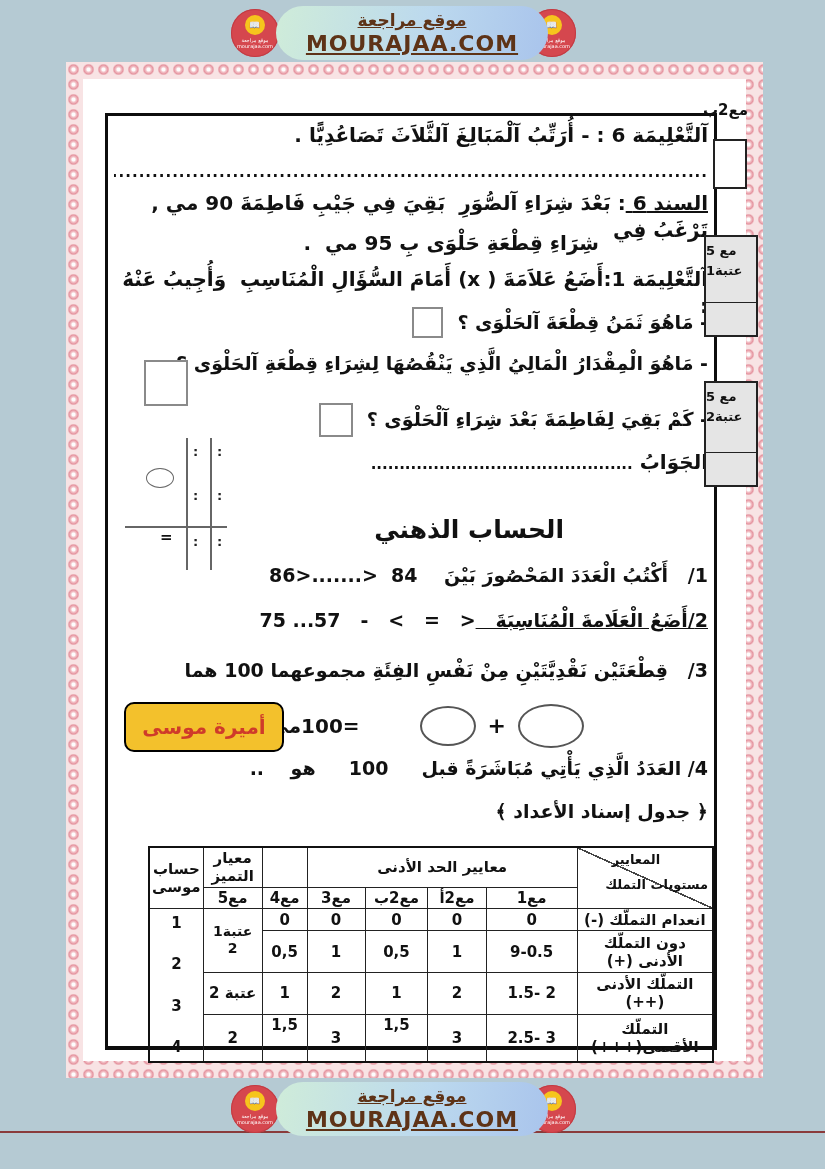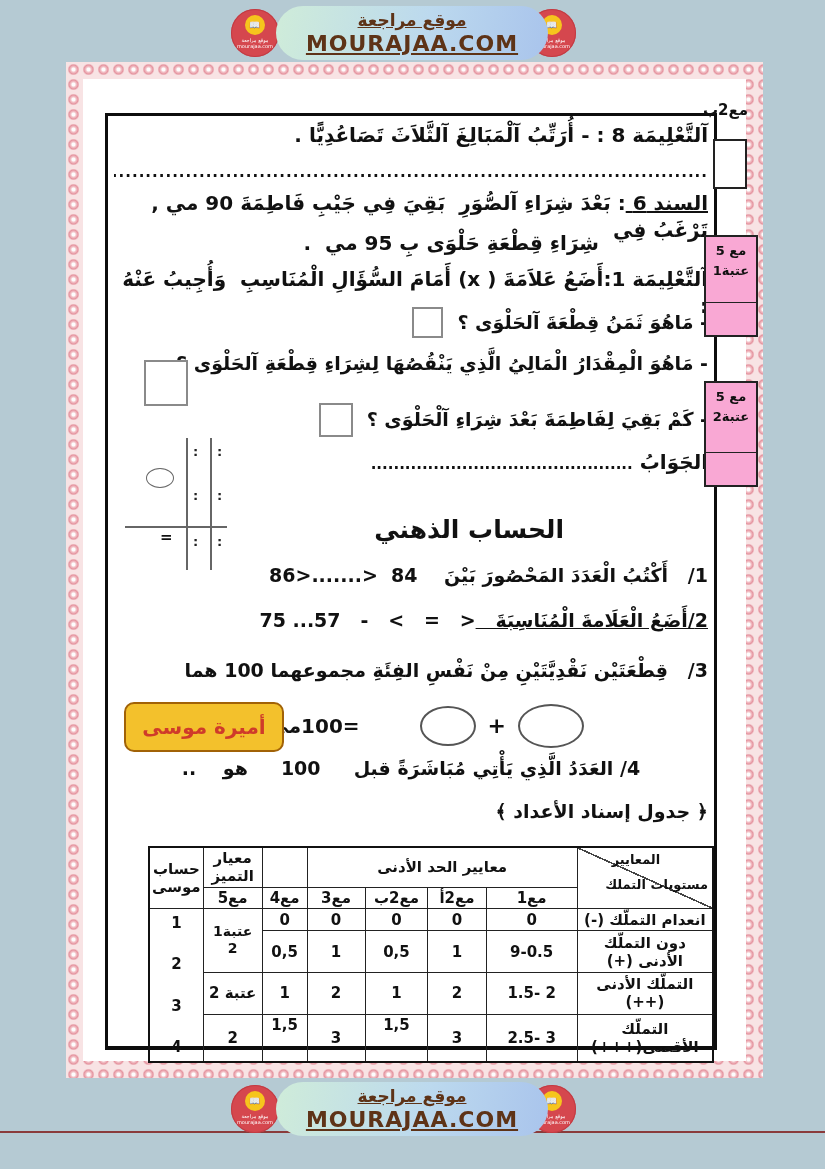--- a/index.html
+++ b/index.html
@@ -41,21 +41,21 @@
   .calc{position:absolute;left:8px;top:322px;width:210px;height:132px;direction:ltr;}
   .calc .vl{position:absolute;top:0;width:1.5px;height:132px;background:#666;}
   .calc .hl{position:absolute;left:9px;top:88px;width:102px;height:1.5px;background:#666;}
   .calc .dd{position:absolute;font-size:13px;color:#222;}
   .calc .circ{position:absolute;left:30px;top:30px;width:26px;height:18px;border:1.5px solid #666;border-radius:50%;}
   .calc .eq{position:absolute;left:44px;top:90px;font-size:15px;}
 
   
   .oval{display:inline-block;border:2px solid #555;border-radius:50%;background:#fff;}
   .sticker{position:absolute;left:16px;top:586px;width:156px;height:46px;background:#f3c12c;
-    border:2px solid #a16207;border-radius:10px;color:#cf3b2a;font-size:20px;font-weight:bold;
+    border:2px solid #000000;border-radius:10px;color:#cf3b2a;font-size:20px;font-weight:bold;
     display:flex;align-items:center;justify-content:center;}
 
   
   table.score{position:absolute;left:40px;top:730px;border-collapse:collapse;direction:rtl;
     font-weight:bold;color:#111;table-layout:fixed;}
   table.score td{border:1.5px solid #222;text-align:center;font-size:15px;padding:1px 2px;}
   table.score{border:2px solid #111;}
   td.corner{position:relative;height:58px;}
   .diag{position:absolute;inset:0;
     background:linear-gradient(to left bottom,transparent calc(50% - 0.8px),#444 calc(50% - 0.8px),#444 calc(50% + 0.8px),transparent calc(50% + 0.8px));}
@@ -63,22 +63,22 @@
   .corner .cb{position:absolute;bottom:16px;right:4px;font-size:13px;}
   td.lbl{text-align:right;font-size:13.5px;padding-right:5px;}
   td.h{font-size:14px;}
   td.mental{vertical-align:top;}
   .mcol{display:flex;flex-direction:column;justify-content:space-between;height:142px;padding:4px 0;font-size:15px;}
   .excell{line-height:1.25;font-size:14px;}
 
   
   .mnote{position:absolute;font-weight:bold;color:#111;}
   .mbox{position:absolute;border:2px solid #222;background:#fff;}
-  .mgrid{position:absolute;border:2px solid #222;background:#f9a8d4;display:flex;flex-direction:column;
-    font-weight:bold;color:#111;text-align:center;}
+  .mgrid{position:absolute;border:2px solid #222;background:#e5e5e5;display:flex;flex-direction:column;
+    font-weight:bold;color:#111;}
   .mgrid .top{flex:1;font-size:13px;line-height:1.5;padding-top:4px;border-bottom:1.5px solid #222;}
   .mgrid .bot{height:32px;}
 </style>
 </head>
 <body>
 
 <div class="page">
 
   <div class="logo" style="left:231px;top:9px;">
     <div class="yc">📖</div>
@@ -93,21 +93,21 @@
   <div class="badge" style="top:6px;">
     <div class="ar">موقع مراجعة</div>
     <div class="en">MOURAJAA.COM</div>
   </div>
 
   <div class="frame">
     <div class="frame-inner">
 
       <div class="paper">
 
-        <div class="t" style="top:6px;font-size:20px;">آلتَّعْلِيمَة 8 : - أُرَتِّبُ آلْمَبَالِغَ آلثَّلاَثَ تَصَاعُدِيًّا .</div>
+        <div class="t" style="top:6px;font-size:20px;">آلتَّعْلِيمَة 6 : - أُرَتِّبُ آلْمَبَالِغَ آلثَّلاَثَ تَصَاعُدِيًّا .</div>
 
         <div class="t dots" style="top:46px;">..............................................................................................................</div>
 
         <div class="t" style="top:74px;font-size:20px;"><span class="underl">السند 6 </span><span>: بَعْدَ شِرَاءِ آلصُّوَرِ  بَقِيَ فِي جَيْبِ فَاطِمَةَ 90 مي , تَرْغَبُ فِي</span></div>
         <div class="t" style="top:114px;right:115px;font-size:20px;">شِرَاءِ قِطْعَةِ حَلْوَى بِ 95 مي  .</div>
 
         <div class="t" style="top:150px;font-size:20px;">آلتَّعْلِيمَة 1:أَضَعُ عَلاَمَةَ ( x) أَمَامَ السُّؤَالِ الْمُنَاسِبِ  وَأُجِيبُ عَنْهُ :</div>
 
         <div class="t qrow" style="top:191px;">
           <span>- مَاهُوَ ثَمَنُ قِطْعَةَ آلحَلْوَى ؟</span>
@@ -147,21 +147,21 @@
         <div class="t" style="top:542px;">3/   قِطْعَتَيْن نَقْدِيَّتَيْنِ مِنْ نَفْسِ الفِئَةِ مجموعهما 100 هما</div>
 
         <div class="t" style="top:588px;right:130px;left:auto;display:flex;align-items:center;gap:12px;">
           <span class="oval" style="width:62px;height:40px;"></span>
           <span style="font-size:22px;">+</span>
           <span class="oval" style="width:52px;height:36px;"></span>
           <span style="font-size:20px;margin-right:48px;">=100مي</span>
         </div>
         <div class="sticker">أميرة موسى</div>
 
-        <div class="t" style="top:640px;text-align:center;">4/ العَدَدُ الَّذِي يَأْتِي مُبَاشَرَةً قبل     100     هو    ..</div>
+        <div class="t" style="top:640px;">4/ العَدَدُ الَّذِي يَأْتِي مُبَاشَرَةً قبل     100     هو    ..</div>
 
         <div class="t" style="top:683px;text-align:right;font-size:19px;">﴿ جدول إسناد الأعداد ﴾</div>
 
         <table class="score">
           <colgroup>
             <col style="width:138px">
               <col style="width:96px">
               <col style="width:60px">
               <col style="width:64px">
             <col style="width:60px">

